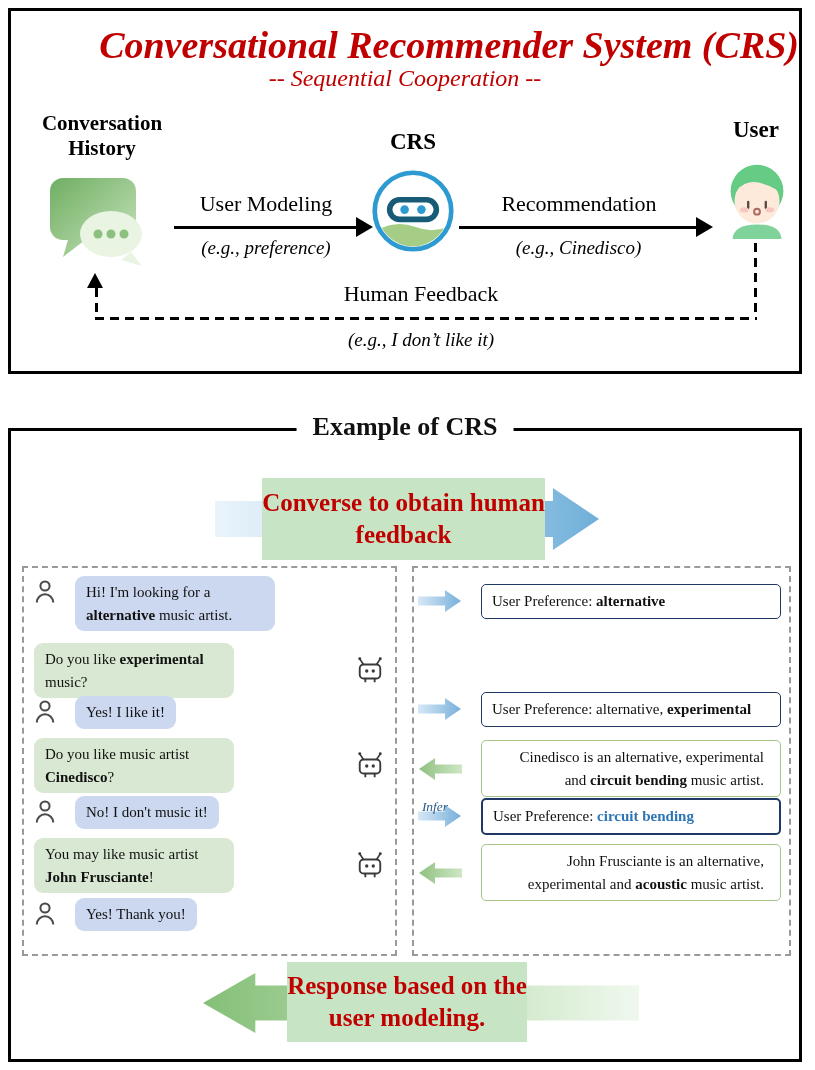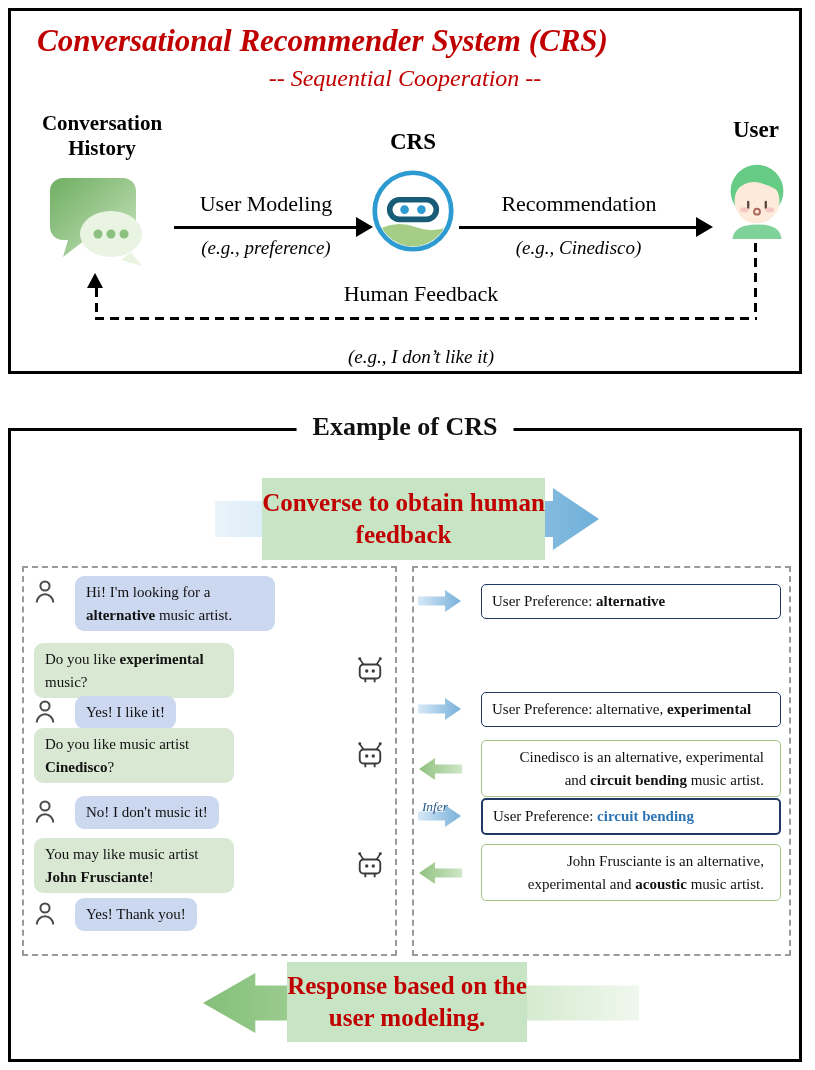--- a/index.html
+++ b/index.html
@@ -5,41 +5,41 @@
   * { margin:0; padding:0; box-sizing:border-box; }
   html,body { background:#fff; }
   body { font-family:"Liberation Serif","DejaVu Serif",serif; color:#111; }
   .page { position:relative; width:815px; height:1070px; background:#fff; overflow:hidden; }
 
   .panel { position:absolute; border:3px solid #000; background:#fff; }
   .panel-top { left:8px; top:8px; width:794px; height:366px; }
   .panel-bottom { left:8px; top:428px; width:794px; height:634px; }
 
   
-  .fig-title { position:absolute; top:12px; left:0; width:100%; text-align:left;
-               font-style:italic; font-weight:bold; font-size:31px; color:#c00000;padding-left:26px; }
+  .fig-title { position:absolute; top:12px; left:0; width:100%; text-align:right;
+               font-style:italic; font-weight:bold; font-size:38px; color:#c00000; }
   .fig-subtitle { position:absolute; top:54px; left:0; width:100%; text-align:center;
                   font-style:italic; font-size:24px; color:#c00000; }
   .node-label { position:absolute; text-align:center; font-weight:bold; color:#000; }
   .history-label { left:12px; top:100px; width:158px; font-size:21px; line-height:1.2; }
   .crs-label  { left:356px; top:118px; width:92px; font-size:23px; }
   .user-label { left:700px; top:106px; width:90px; font-size:23px; }
   .icon-wrap { position:absolute; line-height:0; }
   .chat-wrap  { left:36px;  top:162px; }
   .robot-wrap { left:360px; top:158px; }
   .avatar-wrap{ left:702px; top:142px; }
 
   .edge-label   { position:absolute; text-align:center; font-size:22px; color:#000; }
   .edge-example { position:absolute; text-align:center; font-size:19px; font-style:italic; color:#000; }
   .um-label  { left:160px; top:180px; width:190px;font-family:Liberation Serif, serif; }
   .um-ex     { left:150px; top:226px; width:210px; }
   .rec-label { left:448px; top:180px; width:240px; }
   .rec-ex    { left:455px; top:226px; width:225px; }
   .hf-label  { left:255px; top:270px; width:310px; }
-  .hf-ex     { left:255px; top:318px; width:310px;margin-top:17px; }
+  .hf-ex     { left:255px; top:318px; width:310px; }
 
   .hline { position:absolute; height:3px; background:#000; }
   .um-line  { left:163px; top:215px; width:182px; }
   .rec-line { left:448px; top:215px; width:237px; }
   .tri-right { position:absolute; width:0; height:0;
                border-top:10px solid transparent; border-bottom:10px solid transparent;
                border-left:17px solid #000; }
   .um-head  { left:345px; top:206px; }
   .rec-head { left:685px; top:206px; }
   .tri-up { position:absolute; width:0; height:0;
@@ -221,21 +221,21 @@
       <div class="c-row user" style="top:128px">
         <span class="p-icon">
           <svg width="22" height="27" viewBox="0 0 24 28">
               <circle cx="12" cy="8" r="5" fill="none" stroke="#4a4a4a" stroke-width="2.2"></circle>
               <path d="M3 26 a9 9 0 0 1 18 0" fill="none" stroke="#4a4a4a" stroke-width="2.2"></path>
             </svg>
         </span>
         <span class="bubble user-bubble"><span>Yes! I like it!</span><b></b><span></span></span>
       </div>
 
-      <div class="c-row bot" style="top:160px">
+      <div class="c-row bot" style="top:170px">
         <span class="bubble bot-bubble"><span>Do you like music artist </span><b>Cinedisco</b><span>?</span></span>
         <span class="r-icon">
           <svg width="30" height="28" viewBox="0 0 32 30">
               <path d="M9 8 L5 2 M23 8 L27 2" stroke="#3a3a3a" stroke-width="1.8" fill="none"></path>
               <circle cx="5" cy="2" r="1.6" fill="#3a3a3a"></circle>
               <circle cx="27" cy="2" r="1.6" fill="#3a3a3a"></circle>
               <rect x="5" y="8" width="22" height="15" rx="4" fill="none" stroke="#3a3a3a" stroke-width="2"></rect>
               <circle cx="12.5" cy="15" r="1.8" fill="#3a3a3a"></circle>
               <circle cx="19.5" cy="15" r="1.8" fill="#3a3a3a"></circle>
               <path d="M11 23 v4 M21 23 v4" stroke="#3a3a3a" stroke-width="2"></path>

